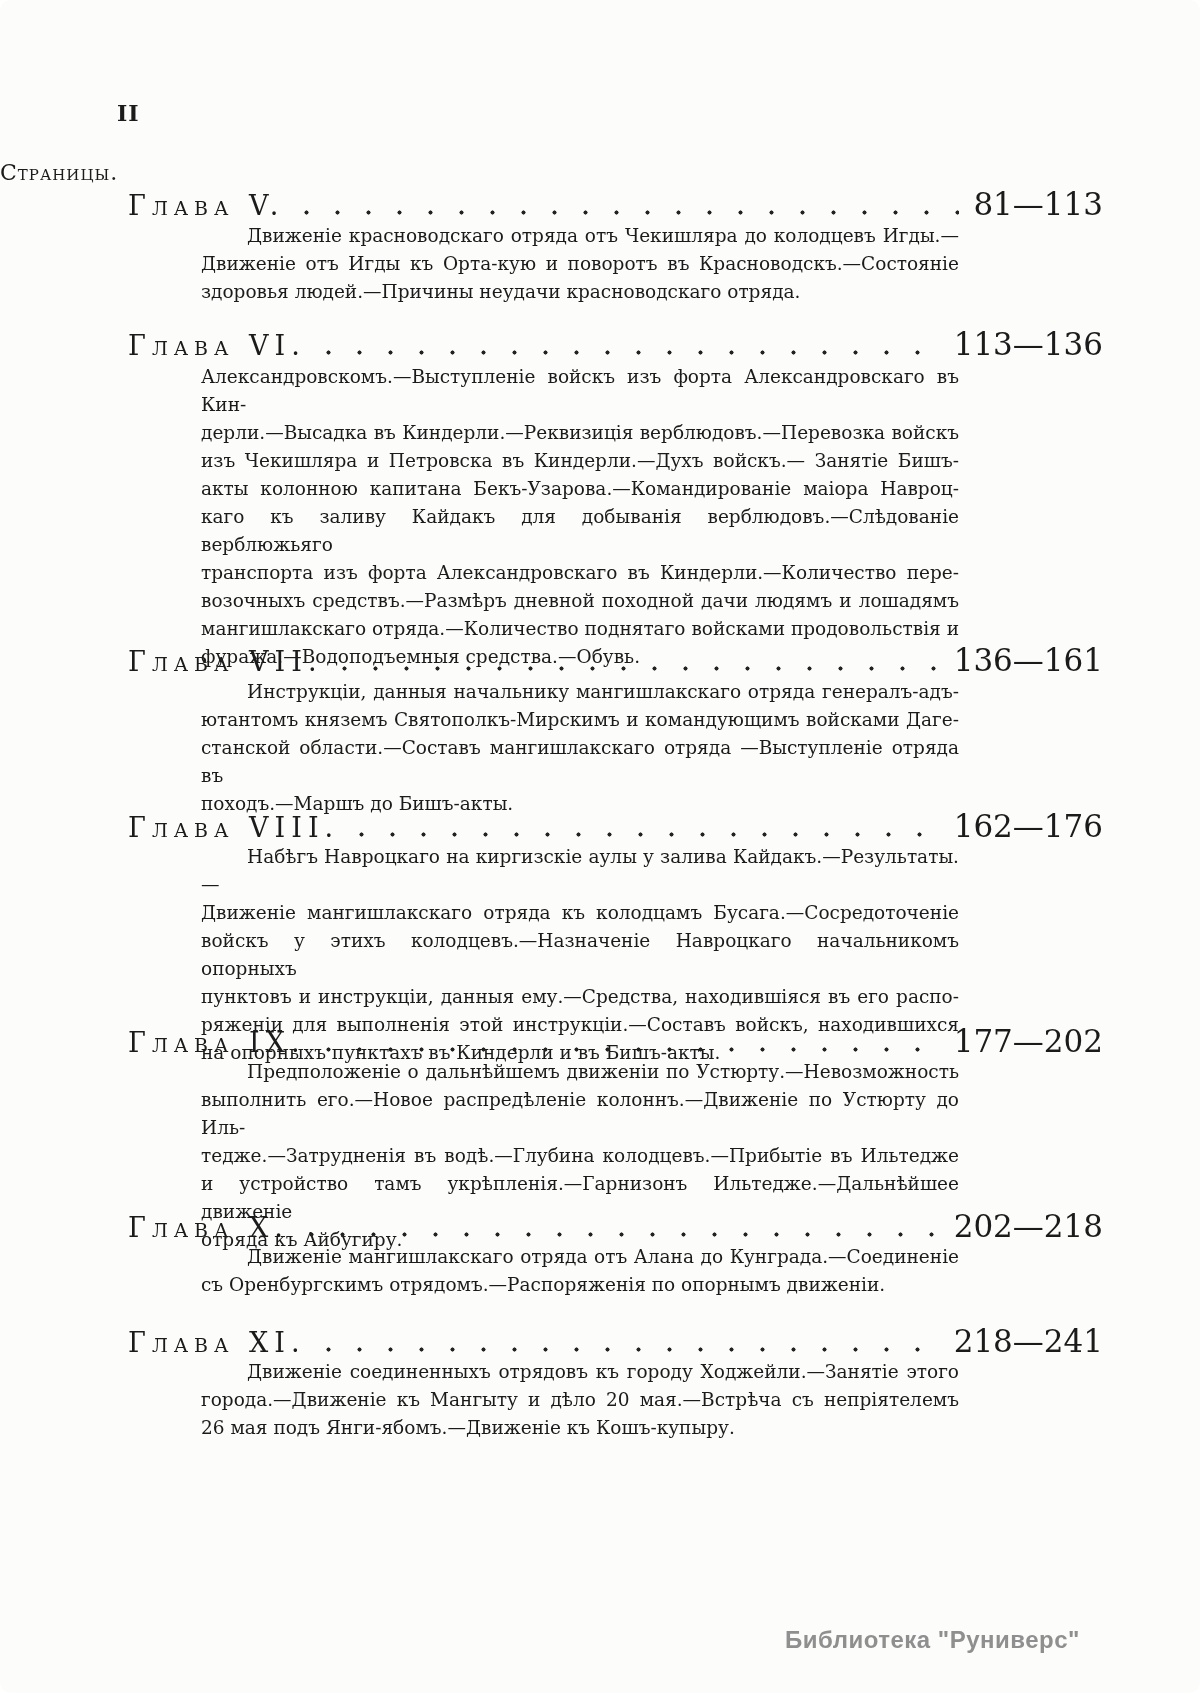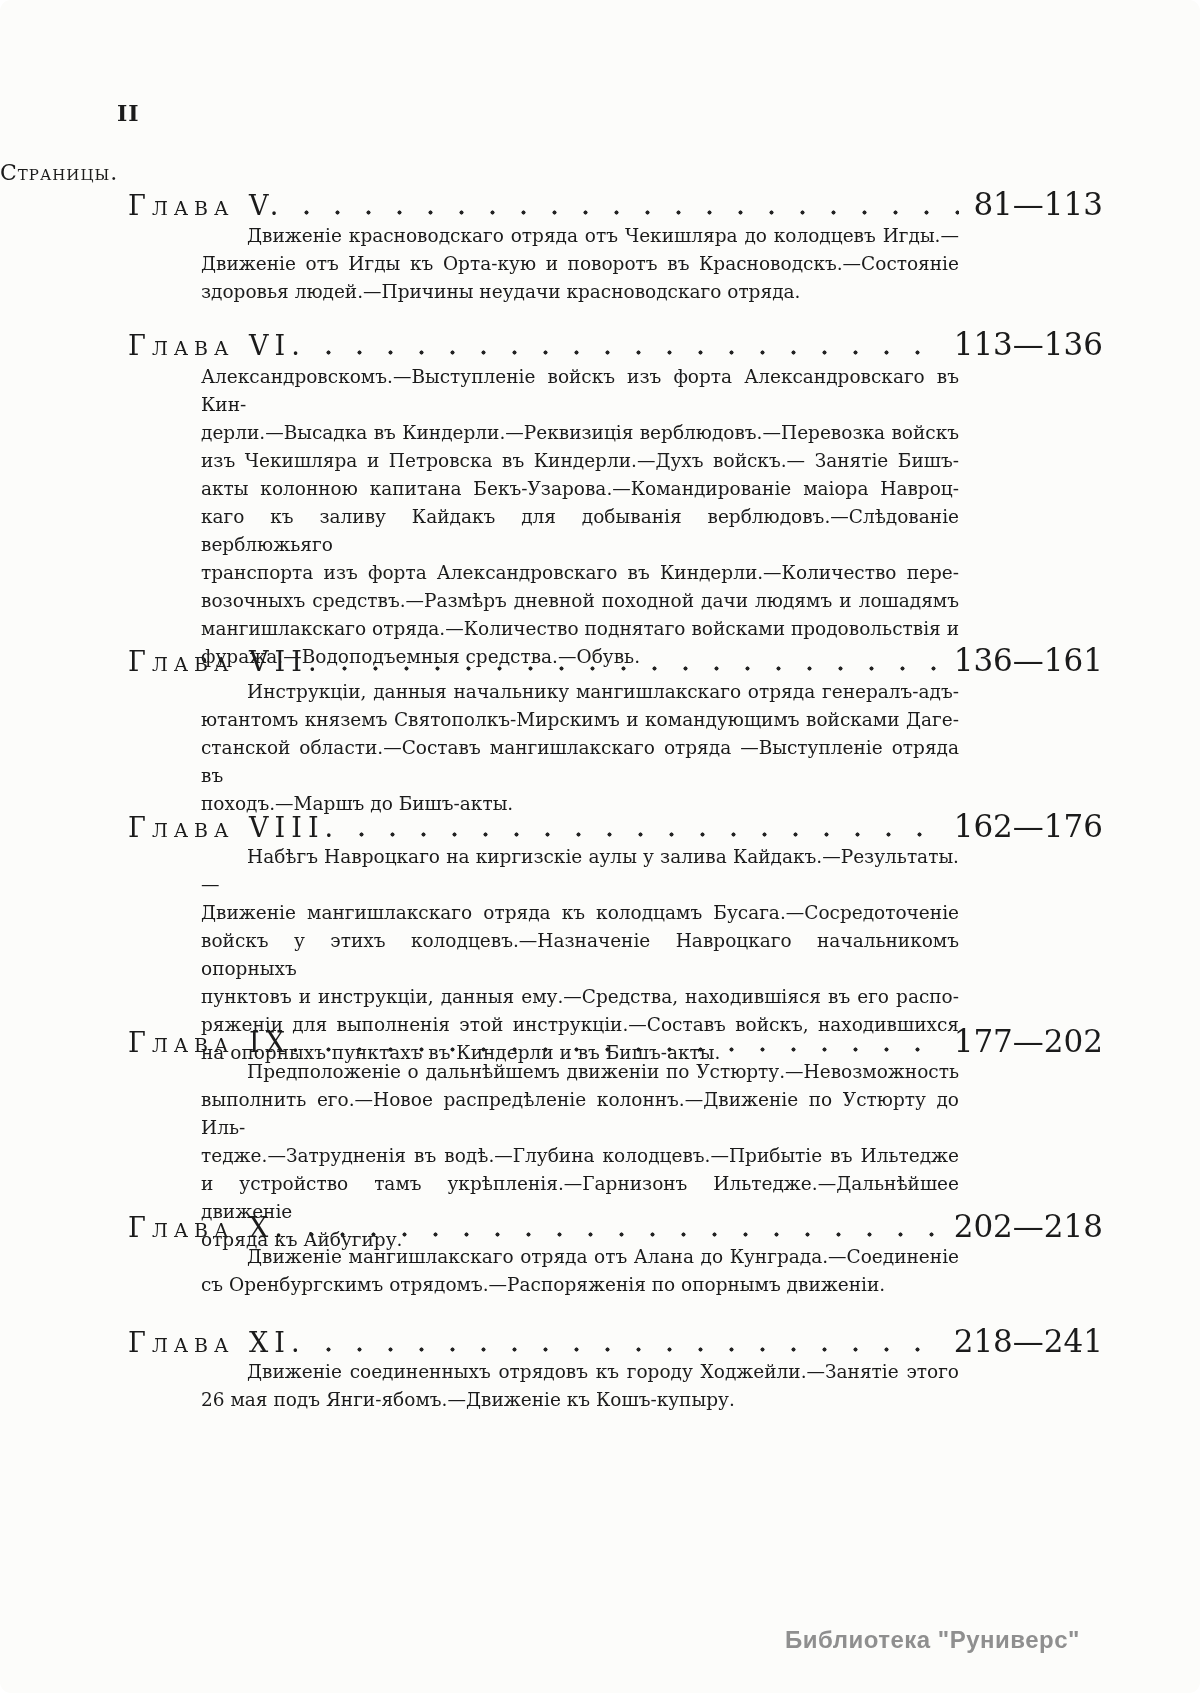--- a/index.html
+++ b/index.html
@@ -169,18 +169,19 @@
     <div class="line">съ Оренбургскимъ отрядомъ.—Распоряженія по опорнымъ движеніи.</div>
   </div>
 
   <div class="chapter" style="top:1323px">
     <span class="ch-label">Глава XI.</span>
     <span class="leader"></span>
     <span class="ch-pages">218—241</span>
   </div>
   <div class="desc" style="top:1358px">
     <div class="line first">Движеніе соединенныхъ отрядовъ къ городу Ходжейли.—Занятіе этого</div>
+    <div class="line">города.—Движеніе къ Мангыту и дѣло 20 мая.—Встрѣча съ непріятелемъ</div>
     <div class="line">26 мая подъ Янги-ябомъ.—Движеніе къ Кошъ-купыру.</div>
   </div>
 
   <div class="watermark">Библиотека "Руниверс"</div>
 
 </div>
 
 </body></html>

